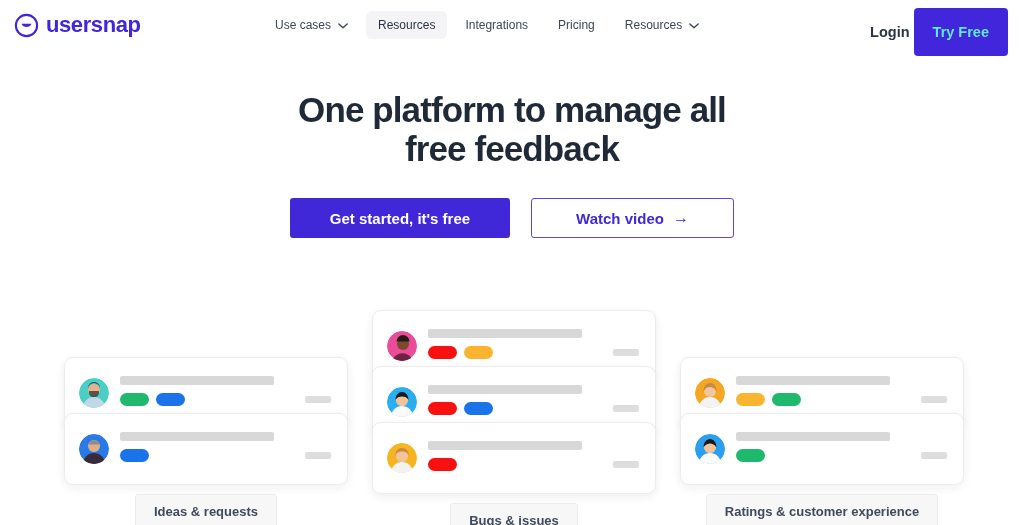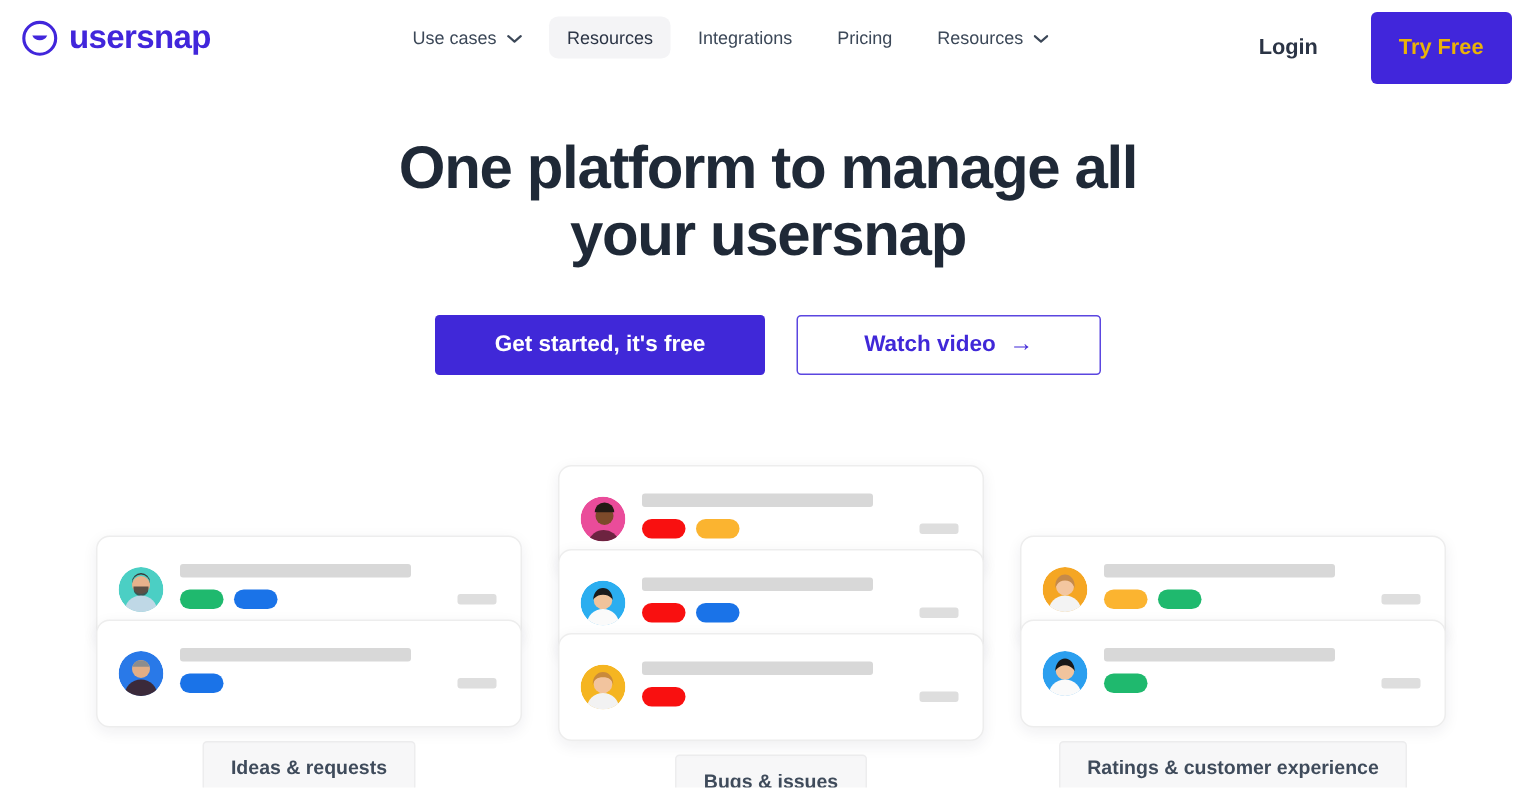--- a/index.html
+++ b/index.html
@@ -34,36 +34,36 @@
   .nav-link {
     display: flex; align-items: flex-start; gap: 7px;
     padding: 7px 12px; border-radius: 6px;
     font-size: 12px; color: #3c4858; font-weight: 400;
     white-space: nowrap; cursor: pointer; background: transparent;
   }
   .nav-link.active { background: #f4f4f6; color: #2b3445; }
   .caret { display: block; width: 10px; height: 6px; }
   .nav-right {
     position: absolute; right: 16px; top: 8px;
-    display: flex; align-items: center; gap: 31px;
+    display: flex; align-items: center; gap: 0;
   }
   .login-link {
     font-size: 14.5px; font-weight: 700; color: #2b3445;
     cursor: pointer; padding: 6px 4px;
   }
   .try-free {
-    background: #4126DB; color: #eab308; font-size: 14.5px; font-weight: 700;
+    background: #4126DB; color: #5eead4; font-size: 14.5px; font-weight: 700;
     border: none; border-radius: 4px; padding: 16px 19px; cursor: pointer;
     font-family: inherit;
   }
 
   
   .hero { position: absolute; top: 90px; left: 0; width: 1024px; text-align: center; }
   .headline {
-    font-size: 40px; line-height: 1.12; font-weight: 700;
+    font-size: 35px; line-height: 1.12; font-weight: 700;
     color: #1f2937; letter-spacing: -0.9px;
   }
   .cta-row {
     margin-top: 30px; display: flex; justify-content: center; gap: 21px; align-items: flex-end;
   }
   .btn-primary {
     background: #4028D8; color: #fff; border: none;
     font-size: 15px; font-weight: 700; font-family: inherit;
     padding: 0 34px; height: 40px; border-radius: 3px; cursor: pointer;
     min-width: 220px;
@@ -169,21 +169,21 @@
 
     <div class="nav-right">
       <span class="login-link">Login</span>
       <button class="try-free">Try Free</button>
     </div>
   </div>
 
   <div class="hero">
     <h1 class="headline">
       <span>One platform to manage all</span><br>
-      <span>your usersnap</span>
+      <span>free feedback</span>
     </h1>
     <div class="cta-row">
       <button class="btn-primary">Get started, it's free</button>
       <button class="btn-secondary">
         <span>Watch video</span>
         <span class="arrow-glyph">→</span>
       </button>
     </div>
   </div>
 

